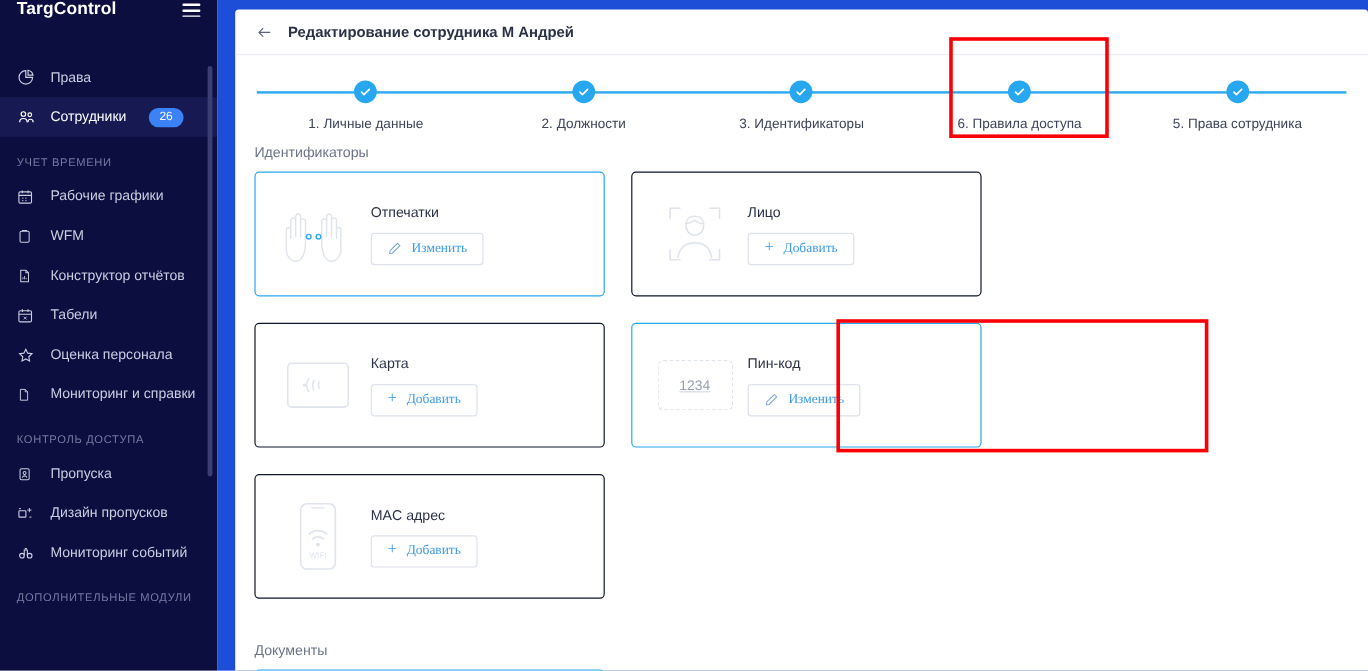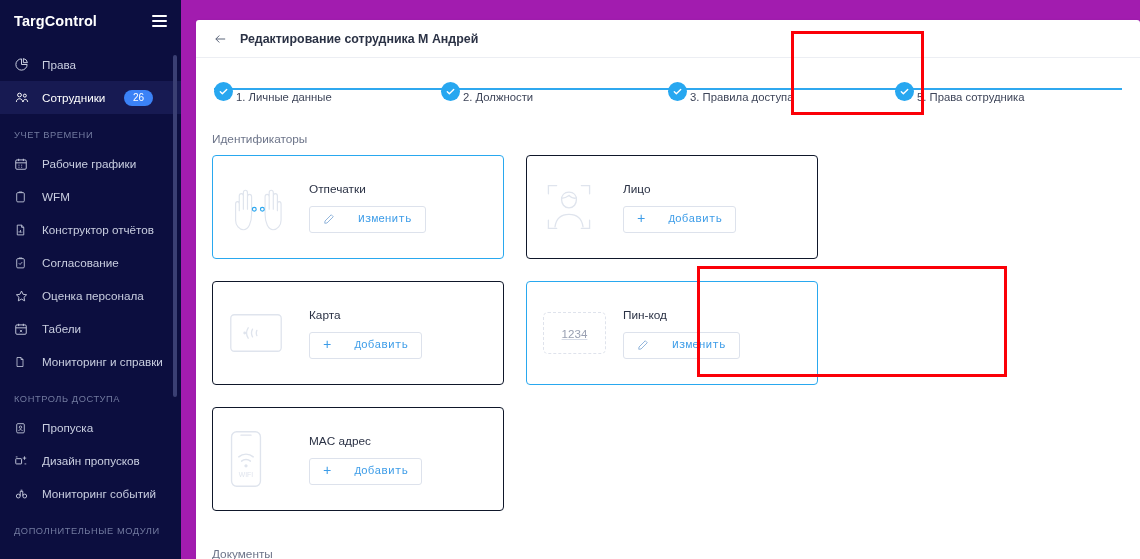--- a/index.html
+++ b/index.html
@@ -16,21 +16,21 @@
   
   .sidebar {
     width: 181px; height: 559px;
     background: #0c0e3f;
     position: relative;
     flex: 0 0 181px;
     overflow: hidden;
   }
   .sidebar-brand {
     height: 42px;
-    display: flex; align-items: center; justify-content: space-between;
+    display: flex; align-items: flex-start; justify-content: space-between;
     padding: 0 14px 0 14px;
   }
   .brand-text {
     color: #ffffff;
     font-size: 14.5px;
     font-weight: bold;
     letter-spacing: .1px;
   }
   .burger { width: 15px; cursor: pointer; }
   .burger span {
@@ -86,22 +86,22 @@
     position: absolute; top: 55px; right: 2px;
     width: 4px; height: 342px;
     background: #3a3f73;
     border-radius: 3px;
   }
 
   
   .main {
     flex: 1 1 auto;
     position: relative;
-    background: #a21caf;
-    padding: 20px 0 0 15px;
+    background: #1d4ed8;
+    padding: 8px 0 0 15px;
   }
   .panel {
     background: #ffffff;
     width: 944px;
     height: 551px;
     border-radius: 3px 3px 0 0;
     position: relative;
     box-shadow: 0 0 2px rgba(30,40,80,.10);
     overflow: hidden;
   }
@@ -127,21 +127,21 @@
     padding-top: 21px;
   }
   .steps {
     display: flex;
     position: relative;
     margin: 0 18px;
   }
   .step {
     flex: 1 1 0;
     position: relative;
-    display: flex; align-items: center;
+    display: flex; flex-direction: column; align-items: center;
     cursor: pointer;
   }
   .step-line {
     position: absolute;
     top: 9px;
     height: 2px;
     background: #2fa8ef;
     left: 0; right: 0;
   }
   .step-dot {
@@ -182,44 +182,44 @@
     background: #ffffff;
     display: flex;
     align-items: center;
     padding-left: 16px;
     cursor: pointer;
   }
   .card.filled { border: 1px solid #29a8ef; }
   .card-icon {
     width: 72px;
     flex: 0 0 72px;
-    display: flex; align-items: center; 
+    display: flex; align-items: center; justify-content: center;
     color: #d6dbe6;
     text-decoration: underline;
   }
   .card-body {
     padding-left: 8px;
     display: flex; flex-direction: column;
   }
   .card-name {
     font-size: 11.8px;
     color: #2b3245;
     margin-bottom: 10px;
   }
   .card-btn {
     border: 1px solid #dde2ec;
     border-radius: 3px;
     background: #ffffff;
     color: #3c9ce8;
     font-size: 11.2px;
     height: 27px;
     padding: 0 13px;
-    display: inline-flex; align-items: center; gap: 23px;
+    display: inline-flex; align-items: center; gap: 8px;
     cursor: pointer;
-    font-family: Liberation Mono, monospace;
+    font-family: Liberation Serif, serif;
     align-self: flex-start;
   }
   .card-btn .bico { display:inline-flex; align-items:center; color:#7fa9d6; }
   .card-btn .plus { font-size: 14px; color: #3c9ce8; line-height: 1; }
 
   .pin-box {
     width: 63px; height: 42px;
     border: 1px dashed #dfe3ec;
     border-radius: 5px;
     display: flex; align-items: center; justify-content: center;
@@ -305,49 +305,39 @@
         <span class="ico">
           <svg width="13" height="14" viewBox="0 0 24 24" fill="none" stroke="currentColor" stroke-width="1.6">
             <path d="M6 3h8l4 4v14H6z"></path>
               <path d="M14 3v4h4"></path>
             <path d="M9.5 17v-3M12 17v-5M14.5 17v-2" stroke-width="1.4"></path>
           </svg>
         </span>
         <span>Конструктор отчётов</span>
       </div>
 
-      <div class="nav-item">
-        <span class="ico">
-          <svg width="13" height="14" viewBox="0 0 24 24" fill="none" stroke="currentColor" stroke-width="1.6">
-            <rect x="5" y="4" width="14" height="17" rx="2"></rect>
-              <path d="M9 4V2.8h6V4"></path>
-            <path d="M9 12.5l2.2 2.2 4-4.4" stroke-width="1.5"></path>
-          </svg>
-        </span>
-        <span>Согласование</span>
-      </div>
-
-      <div class="nav-item">
-        <span class="ico">
-          <svg width="15" height="14" viewBox="0 0 24 24" fill="none" stroke="currentColor" stroke-width="1.6">
-            <path d="M12 3.5l2.7 5.6 6.1.8-4.5 4.3 1.1 6.1-5.4-3-5.4 3 1.1-6.1L3.2 9.9l6.1-.8z"></path>
-          </svg>
-        </span>
-        <span>Оценка персонала</span>
-      </div>
 
       <div class="nav-item">
         <span class="ico">
           <svg width="14" height="14" viewBox="0 0 24 24" fill="none" stroke="currentColor" stroke-width="1.6">
             <rect x="3" y="5" width="18" height="16" rx="2"></rect>
               <path d="M3 10h18M8 3v4M16 3v4"></path>
             <path d="M10 13.5l4 4M14 13.5l-4 4" stroke-width="1.3"></path>
           </svg>
         </span>
         <span>Табели</span>
+      </div>
+
+      <div class="nav-item">
+        <span class="ico">
+          <svg width="15" height="14" viewBox="0 0 24 24" fill="none" stroke="currentColor" stroke-width="1.6">
+            <path d="M12 3.5l2.7 5.6 6.1.8-4.5 4.3 1.1 6.1-5.4-3-5.4 3 1.1-6.1L3.2 9.9l6.1-.8z"></path>
+          </svg>
+        </span>
+        <span>Оценка персонала</span>
       </div>
 
       <div class="nav-item">
         <span class="ico">
           <svg width="12" height="14" viewBox="0 0 24 24" fill="none" stroke="currentColor" stroke-width="1.6">
             <path d="M6 3h8l4 4v14H6z"></path>
               <path d="M14 3v4h4"></path>
           </svg>
         </span>
         <span>Мониторинг и справки</span>
@@ -423,28 +413,36 @@
 
           <div class="step">
             <div class="step-dot">
               <svg width="11" height="11" viewBox="0 0 24 24" fill="none" stroke="#ffffff" stroke-width="3" stroke-linecap="round" stroke-linejoin="round">
                   <path d="M5 12.5l4.5 4.5L19 7.5"></path>
                 </svg>
             </div>
             <div class="step-label">2. Должности</div>
           </div>
 
-
           <div class="step">
             <div class="step-dot">
               <svg width="11" height="11" viewBox="0 0 24 24" fill="none" stroke="#ffffff" stroke-width="3" stroke-linecap="round" stroke-linejoin="round">
                   <path d="M5 12.5l4.5 4.5L19 7.5"></path>
                 </svg>
             </div>
-            <div class="step-label">3. Правила доступа</div>
+            <div class="step-label">3. Идентификаторы</div>
+          </div>
+
+          <div class="step">
+            <div class="step-dot">
+              <svg width="11" height="11" viewBox="0 0 24 24" fill="none" stroke="#ffffff" stroke-width="3" stroke-linecap="round" stroke-linejoin="round">
+                  <path d="M5 12.5l4.5 4.5L19 7.5"></path>
+                </svg>
+            </div>
+            <div class="step-label">6. Правила доступа</div>
           </div>
 
           <div class="step">
             <div class="step-dot">
               <svg width="11" height="11" viewBox="0 0 24 24" fill="none" stroke="#ffffff" stroke-width="3" stroke-linecap="round" stroke-linejoin="round">
                   <path d="M5 12.5l4.5 4.5L19 7.5"></path>
                 </svg>
             </div>
             <div class="step-label">5. Права сотрудника</div>
           </div>

